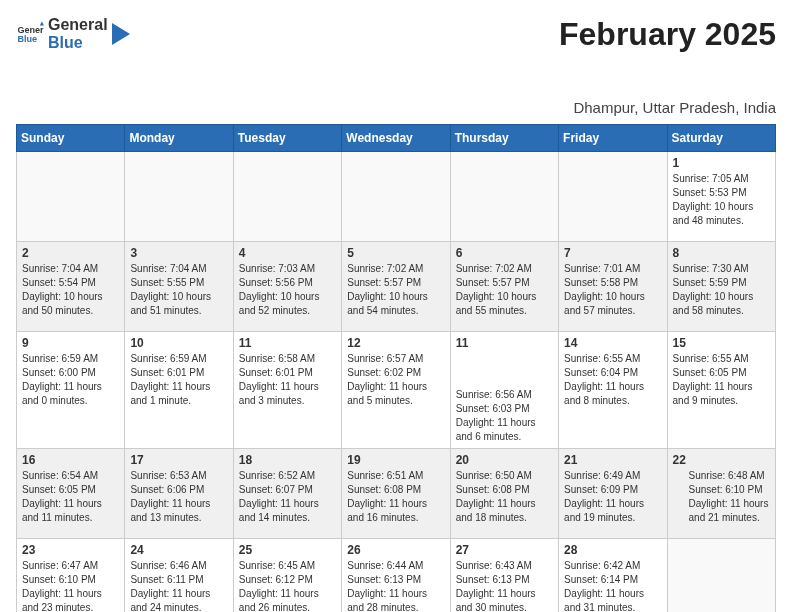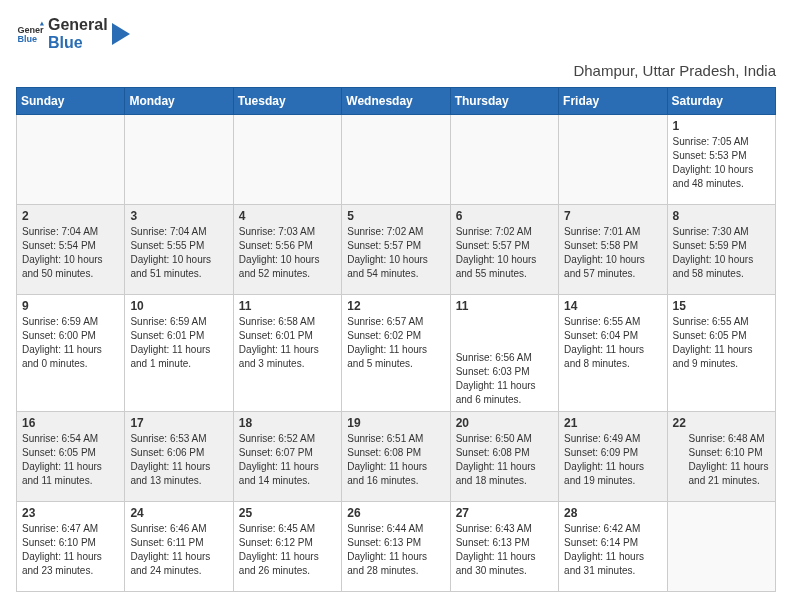--- a/index.html
+++ b/index.html
@@ -94,20 +94,21 @@
     </svg>
     <div style="display:flex;flex-direction:column;line-height:1.1;">
       <span style="font-size:16px;font-weight:bold;color:#333;">General</span>
       <span style="font-size:16px;font-weight:bold;color:#2a6db5;">Blue</span>
     </div>
     <svg width="18" height="22" viewBox="0 0 18 22">
       <polygon points="0,0 18,11 0,22" fill="#2a6db5"></polygon>
     </svg>
   </div>
   <div class="title-block">
+    <div class="month-title">February 2025</div>
     <div class="location-title">Dhampur, Uttar Pradesh, India</div>
   </div>
 </div>
 
 <table class="calendar">
   <thead>
     <tr>
     <th>Sunday</th>
         <th>Monday</th>
         <th>Tuesday</th>

